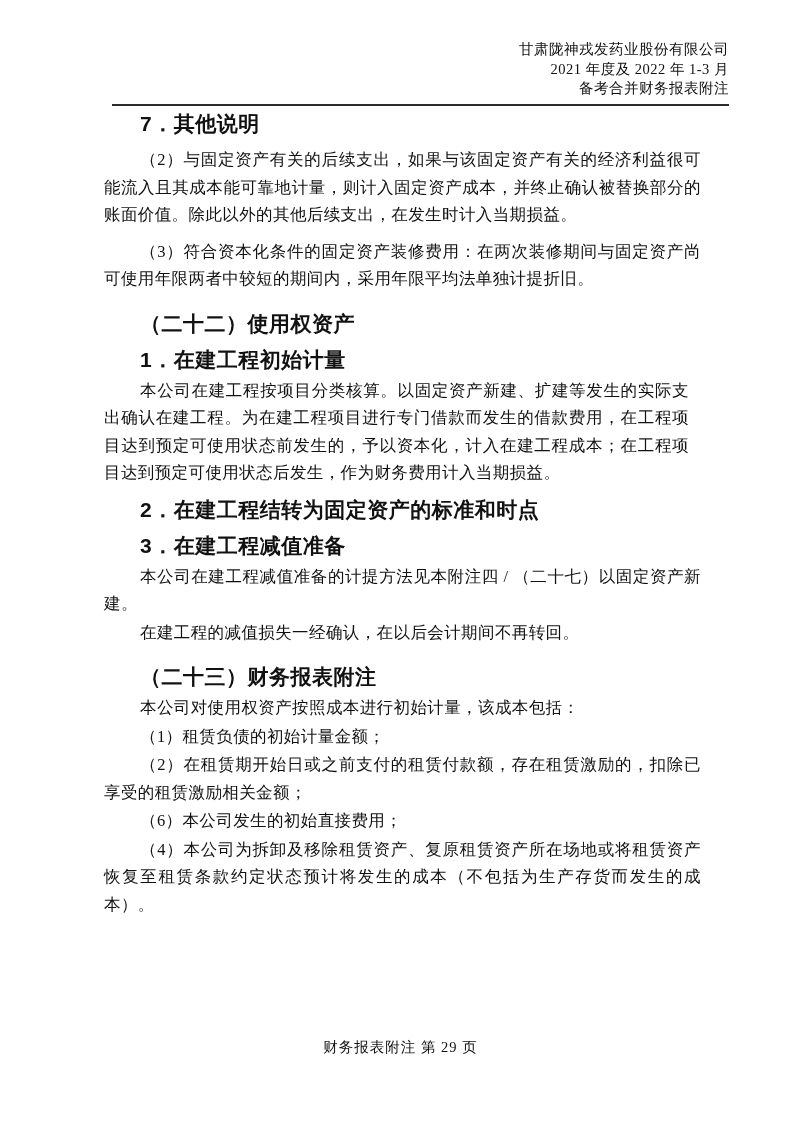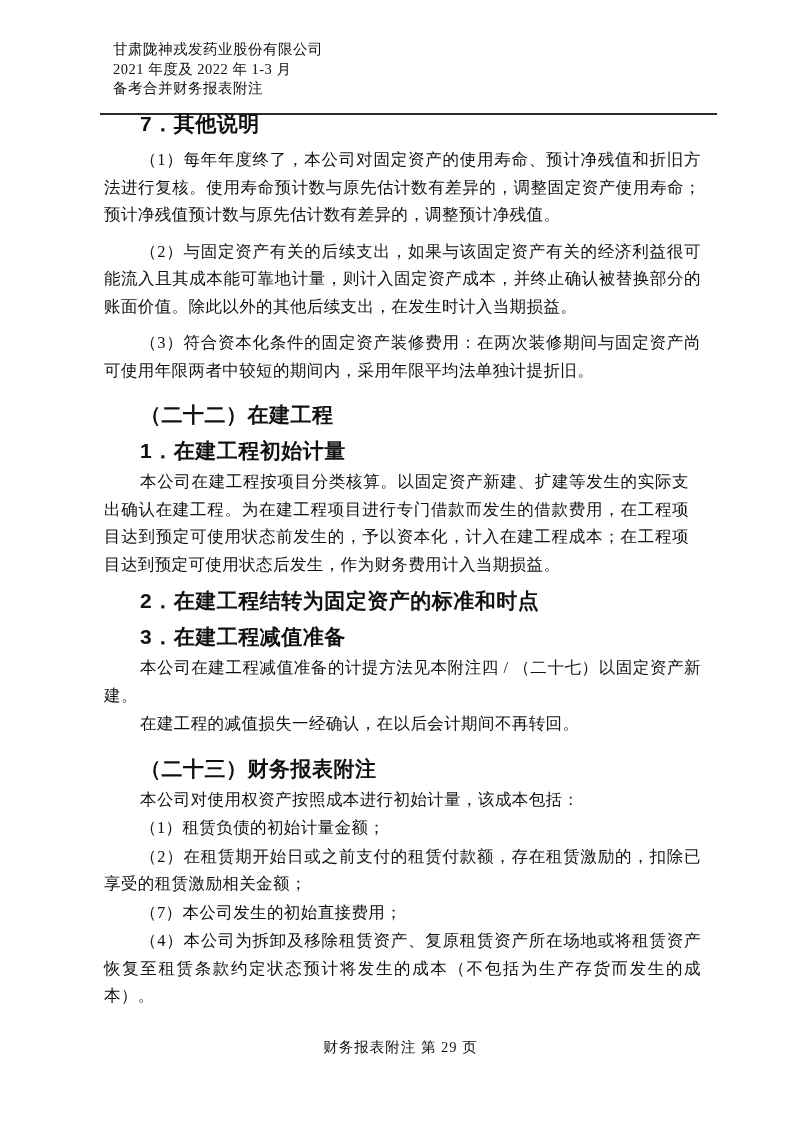--- a/index.html
+++ b/index.html
@@ -7,23 +7,24 @@
     position:relative;
     width:793px; height:1122px;
     margin:0 auto;
     background:#ffffff;
     color:#111111;
     font-family:"Liberation Serif","DejaVu Serif",serif;
     overflow:hidden;
   }
   
   .doc-header {
-    position:absolute; left:100px; top:40px; width:617px;
+    position:absolute; left:112px; top:40px; width:617px;
     border-bottom:2px solid #2b2b2b;
-    padding-bottom:14px;
+    padding-bottom:5px;
+    text-align:right;
   }
   .doc-header .hline {
     padding-left:13px;
     font-size:14.5px;
     line-height:19.5px;
     letter-spacing:0.5px;
   }
   
   .doc-body {
     position:absolute; left:104px; top:110px; width:597px;
@@ -62,37 +63,36 @@
 <div class="page">
 
   <div class="doc-header">
     <div class="hline">甘肃陇神戎发药业股份有限公司</div>
     <div class="hline">2021 年度及 2022 年 1-3 月</div>
     <div class="hline">备考合并财务报表附注</div>
   </div>
 
   <div class="doc-body">
     <h3 class="h-num" style="margin-top:0">7．其他说明</h3>
-    <p class="para spaced">（1）每年年度终了，本公司对固定资产的使用寿命、预计净残值和折旧方法进行复核。使用寿命预计数与原先估计数有差异的，调整固定资产使用寿命；预计净残值预计数与原先估计数有差异的，调整预计净残值。</p>
     <p class="para spaced">（2）与固定资产有关的后续支出，如果与该固定资产有关的经济利益很可能流入且其成本能可靠地计量，则计入固定资产成本，并终止确认被替换部分的账面价值。除此以外的其他后续支出，在发生时计入当期损益。</p>
     <p class="para spaced">（3）符合资本化条件的固定资产装修费用：在两次装修期间与固定资产尚可使用年限两者中较短的期间内，采用年限平均法单独计提折旧。</p>
 
-    <h2 class="h-sec">（二十二）在建工程</h2>
+    <h2 class="h-sec">（二十二）使用权资产</h2>
     <h3 class="h-num">1．在建工程初始计量</h3>
     <p class="para">本公司在建工程按项目分类核算。以固定资产新建、扩建等发生的实际支出确认在建工程。为在建工程项目进行专门借款而发生的借款费用，在工程项目达到预定可使用状态前发生的，予以资本化，计入在建工程成本；在工程项目达到预定可使用状态后发生，作为财务费用计入当期损益。</p>
 
     <h3 class="h-num">2．在建工程结转为固定资产的标准和时点</h3>
 
     <h3 class="h-num">3．在建工程减值准备</h3>
     <p class="para tight">本公司在建工程减值准备的计提方法见本附注四 / （二十七）以固定资产新建。</p>
     <p class="para tight">在建工程的减值损失一经确认，在以后会计期间不再转回。</p>
 
     <h2 class="h-sec">（二十三）财务报表附注</h2>
     <p class="para tight">本公司对使用权资产按照成本进行初始计量，该成本包括：</p>
     <p class="para tight">（1）租赁负债的初始计量金额；</p>
     <p class="para tight">（2）在租赁期开始日或之前支付的租赁付款额，存在租赁激励的，扣除已享受的租赁激励相关金额；</p>
-    <p class="para tight">（7）本公司发生的初始直接费用；</p>
+    <p class="para tight">（6）本公司发生的初始直接费用；</p>
     <p class="para tight">（4）本公司为拆卸及移除租赁资产、复原租赁资产所在场地或将租赁资产恢复至租赁条款约定状态预计将发生的成本（不包括为生产存货而发生的成本）。</p>
   </div>
 
   <div class="doc-footer">财务报表附注  第 29 页</div>
 
 </div>
 
 </body></html>

